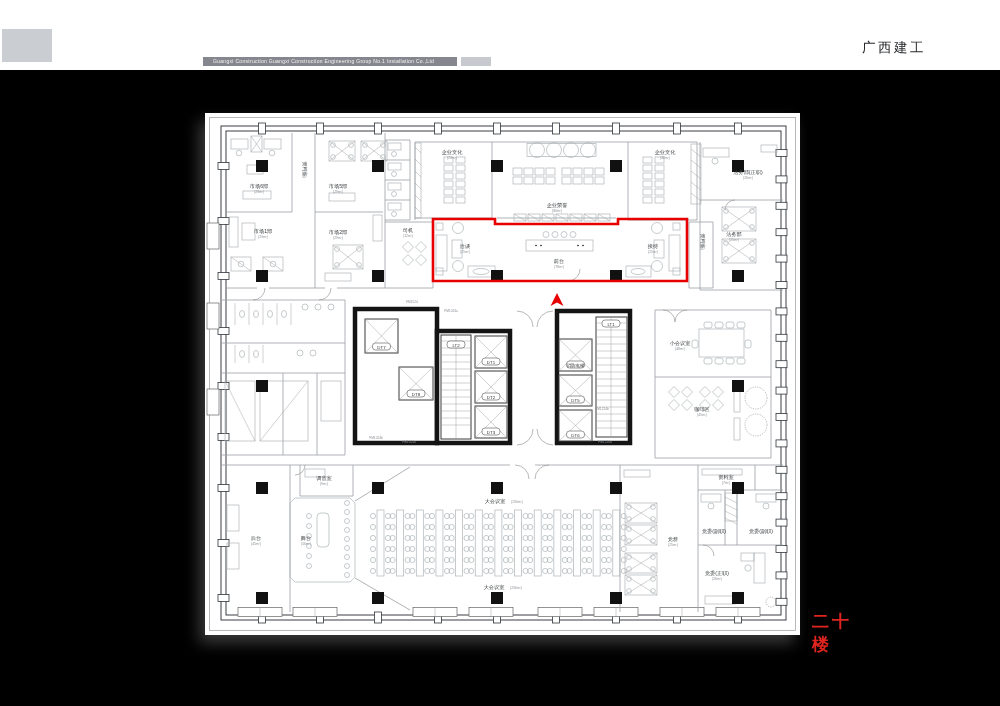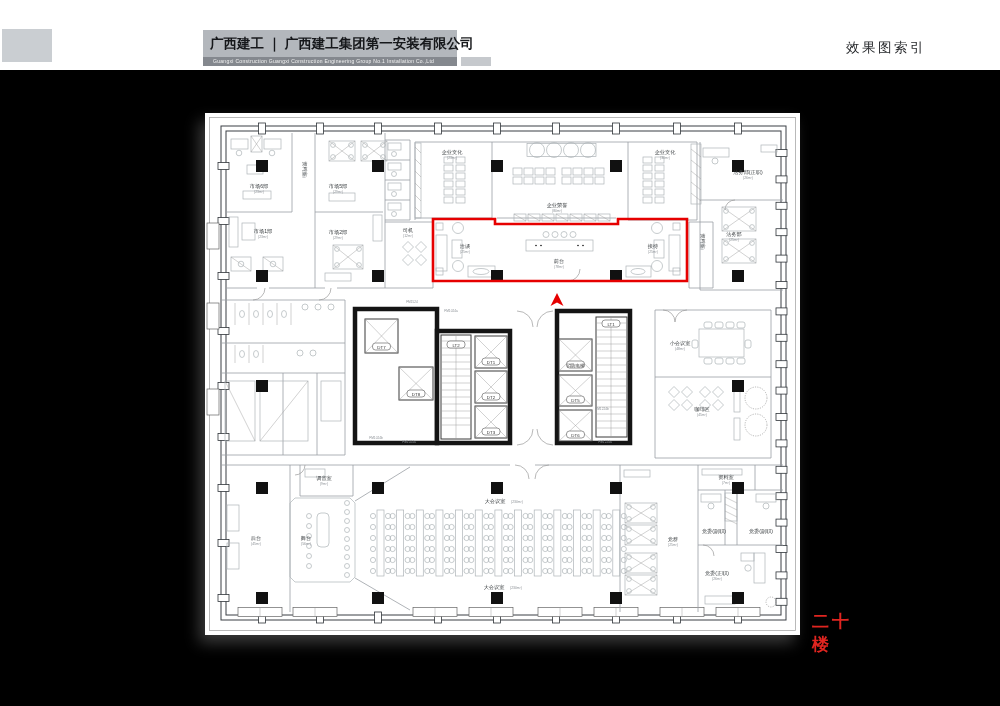--- a/index.html
+++ b/index.html
@@ -35,26 +35,23 @@
   .sub{fill:#8a8f94;font-size:3.4px;text-anchor:middle;font-family:"Liberation Sans",sans-serif;}
   .pill{stroke:#555;stroke-width:.6;fill:#fff;}
   .pt{fill:#333;font-size:4.4px;text-anchor:middle;font-family:"Liberation Sans",sans-serif;}
   .fm{fill:#8c9196;font-size:3.2px;text-anchor:middle;font-family:"Liberation Sans",sans-serif;}
 </style>
 </head>
 <body>
 
 <div class="header">
   <div class="logo-block"></div>
-  <div class="cn-band">
-    <span>广西建工 ｜ 广西建工集团第一安装有限公司</span>
-  </div>
   <div class="en-strip">Guangxi Construction      Guangxi Construction Engineering Group No.1 Installation Co.,Ltd</div>
   <div class="strip-tab"></div>
-  <div class="page-title">效果图索引</div>
+  <div class="page-title">广西建工</div>
 </div>
 
 <div class="canvas">
   <div class="sheet">
     <svg id="plan-svg" width="595" height="522" viewBox="0 0 595 522">
         <g>
           <rect x="4.5" y="4.5" width="586" height="513" class="sheetline" rx="0"></rect>
         </g>
         <g>
           <rect x="16" y="13" width="565" height="494" class="w" rx="0"></rect>

